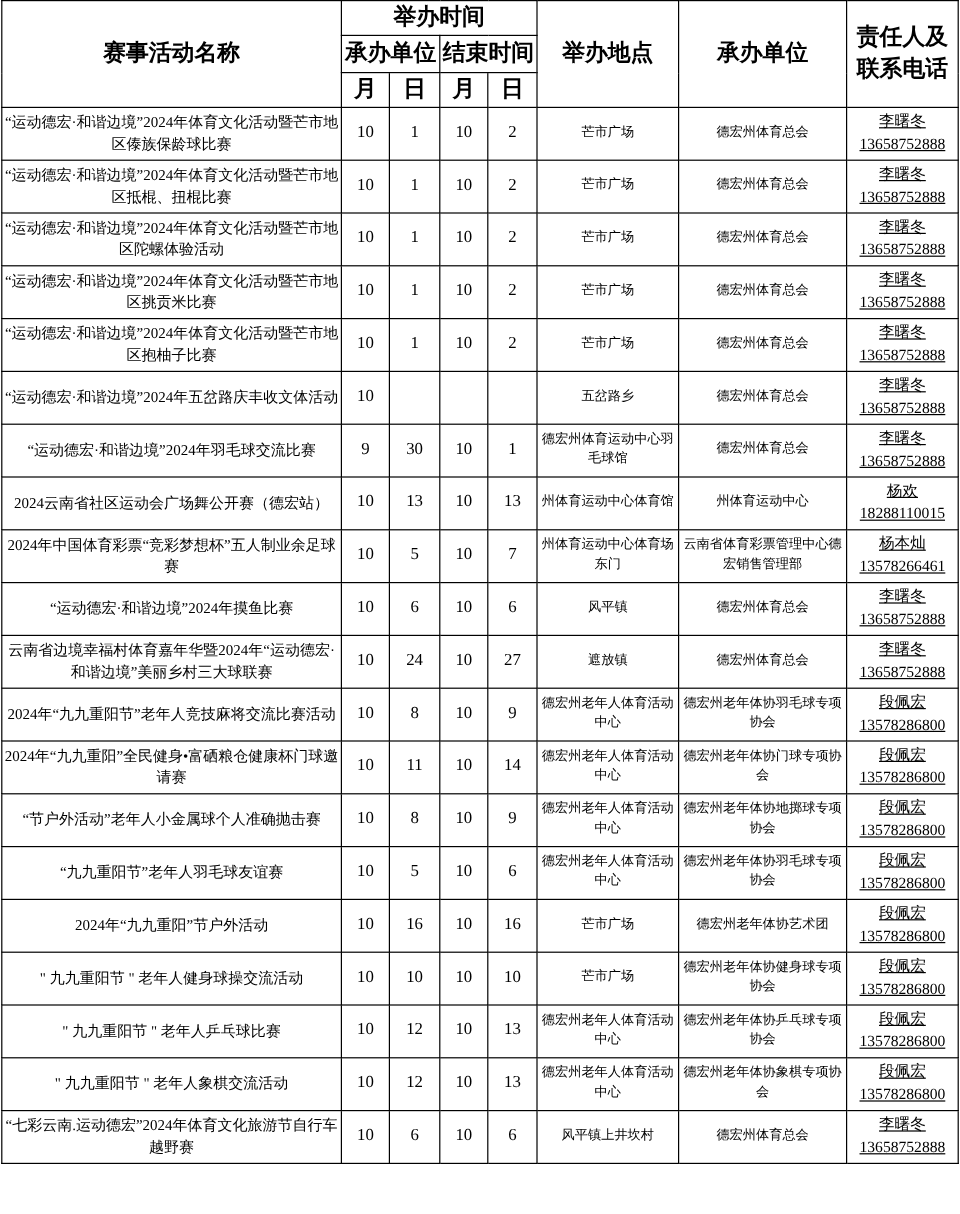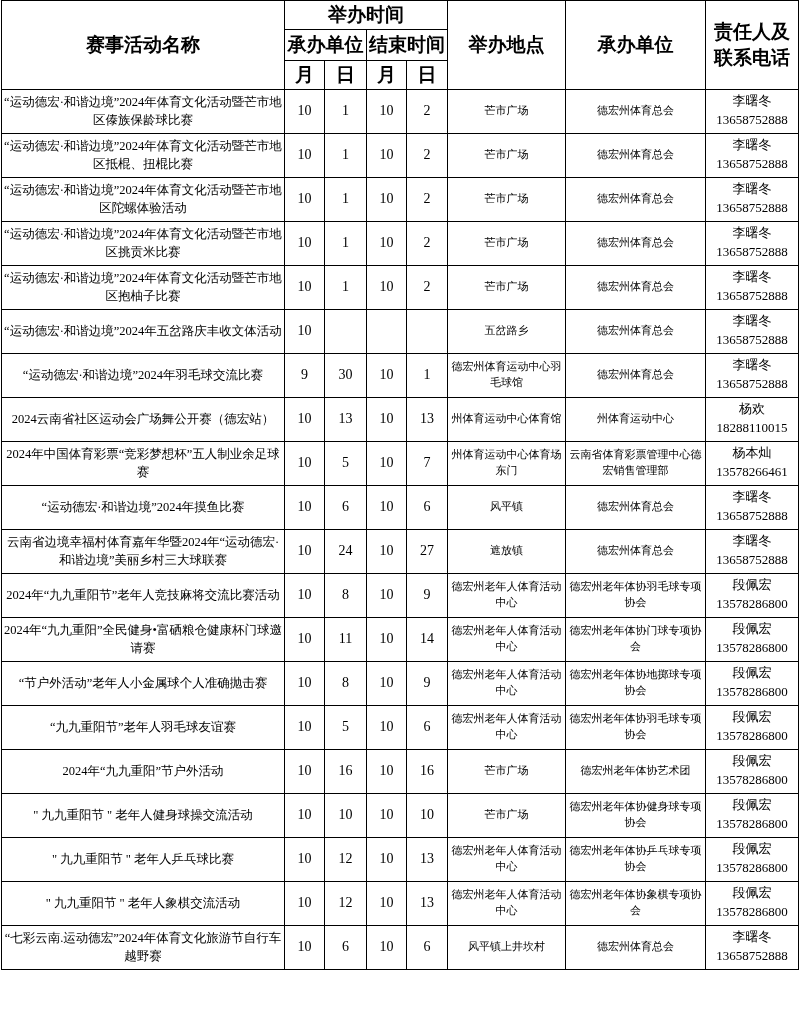--- a/index.html
+++ b/index.html
@@ -56,20 +56,21 @@
   td.num-cell {
     font-size: 14px;
   }
   td.loc-cell, td.org-cell {
     font-size: 11px;
     line-height: 1.45;
   }
   td.contact-cell {
     font-size: 13px;
     line-height: 1.45;
+    text-decoration: underline;
   }
 </style>
 </head>
 <body>
 
 <div class="page">
 
   <table class="events">
     <colgroup>
       <col style="width:283px">

